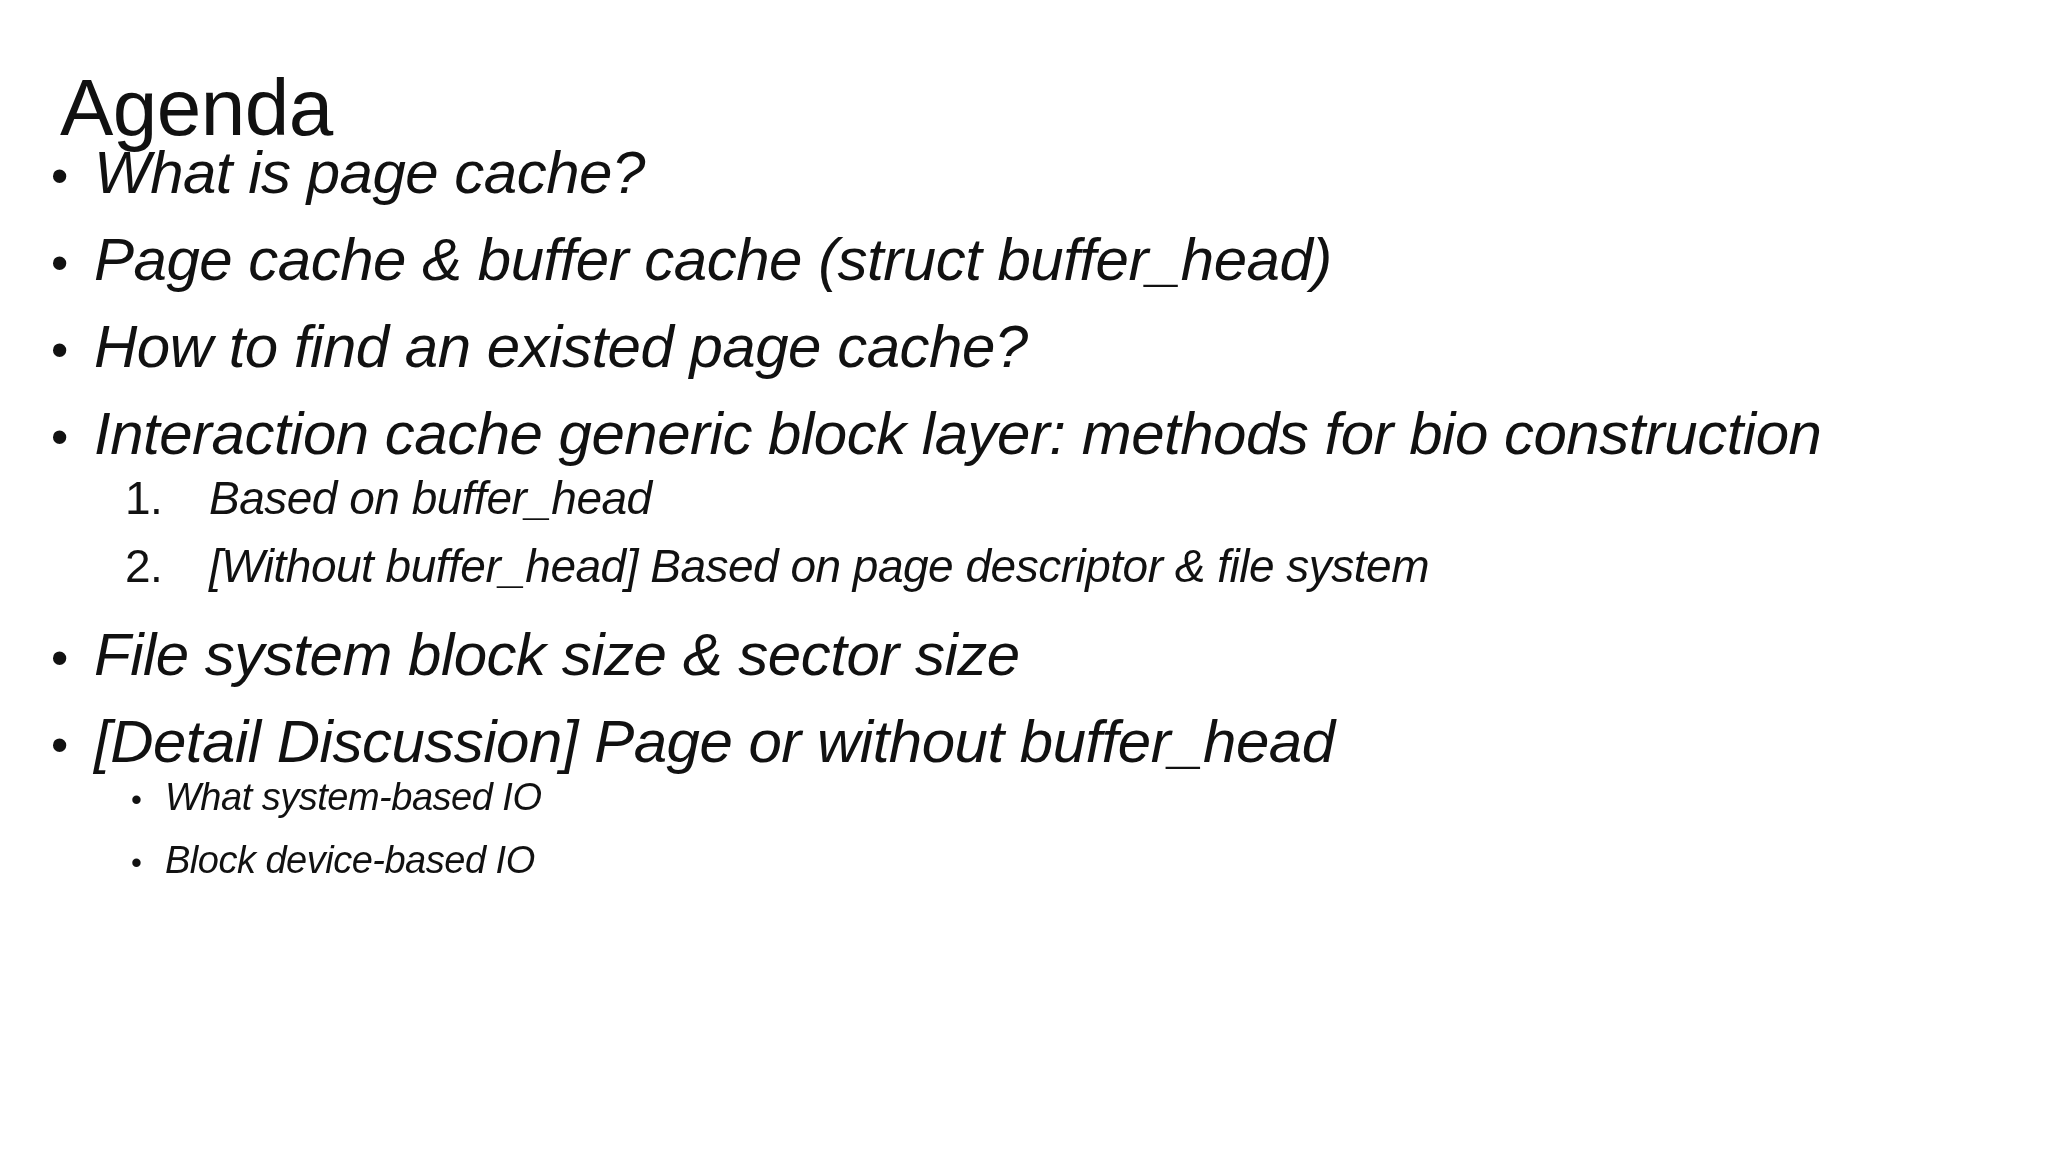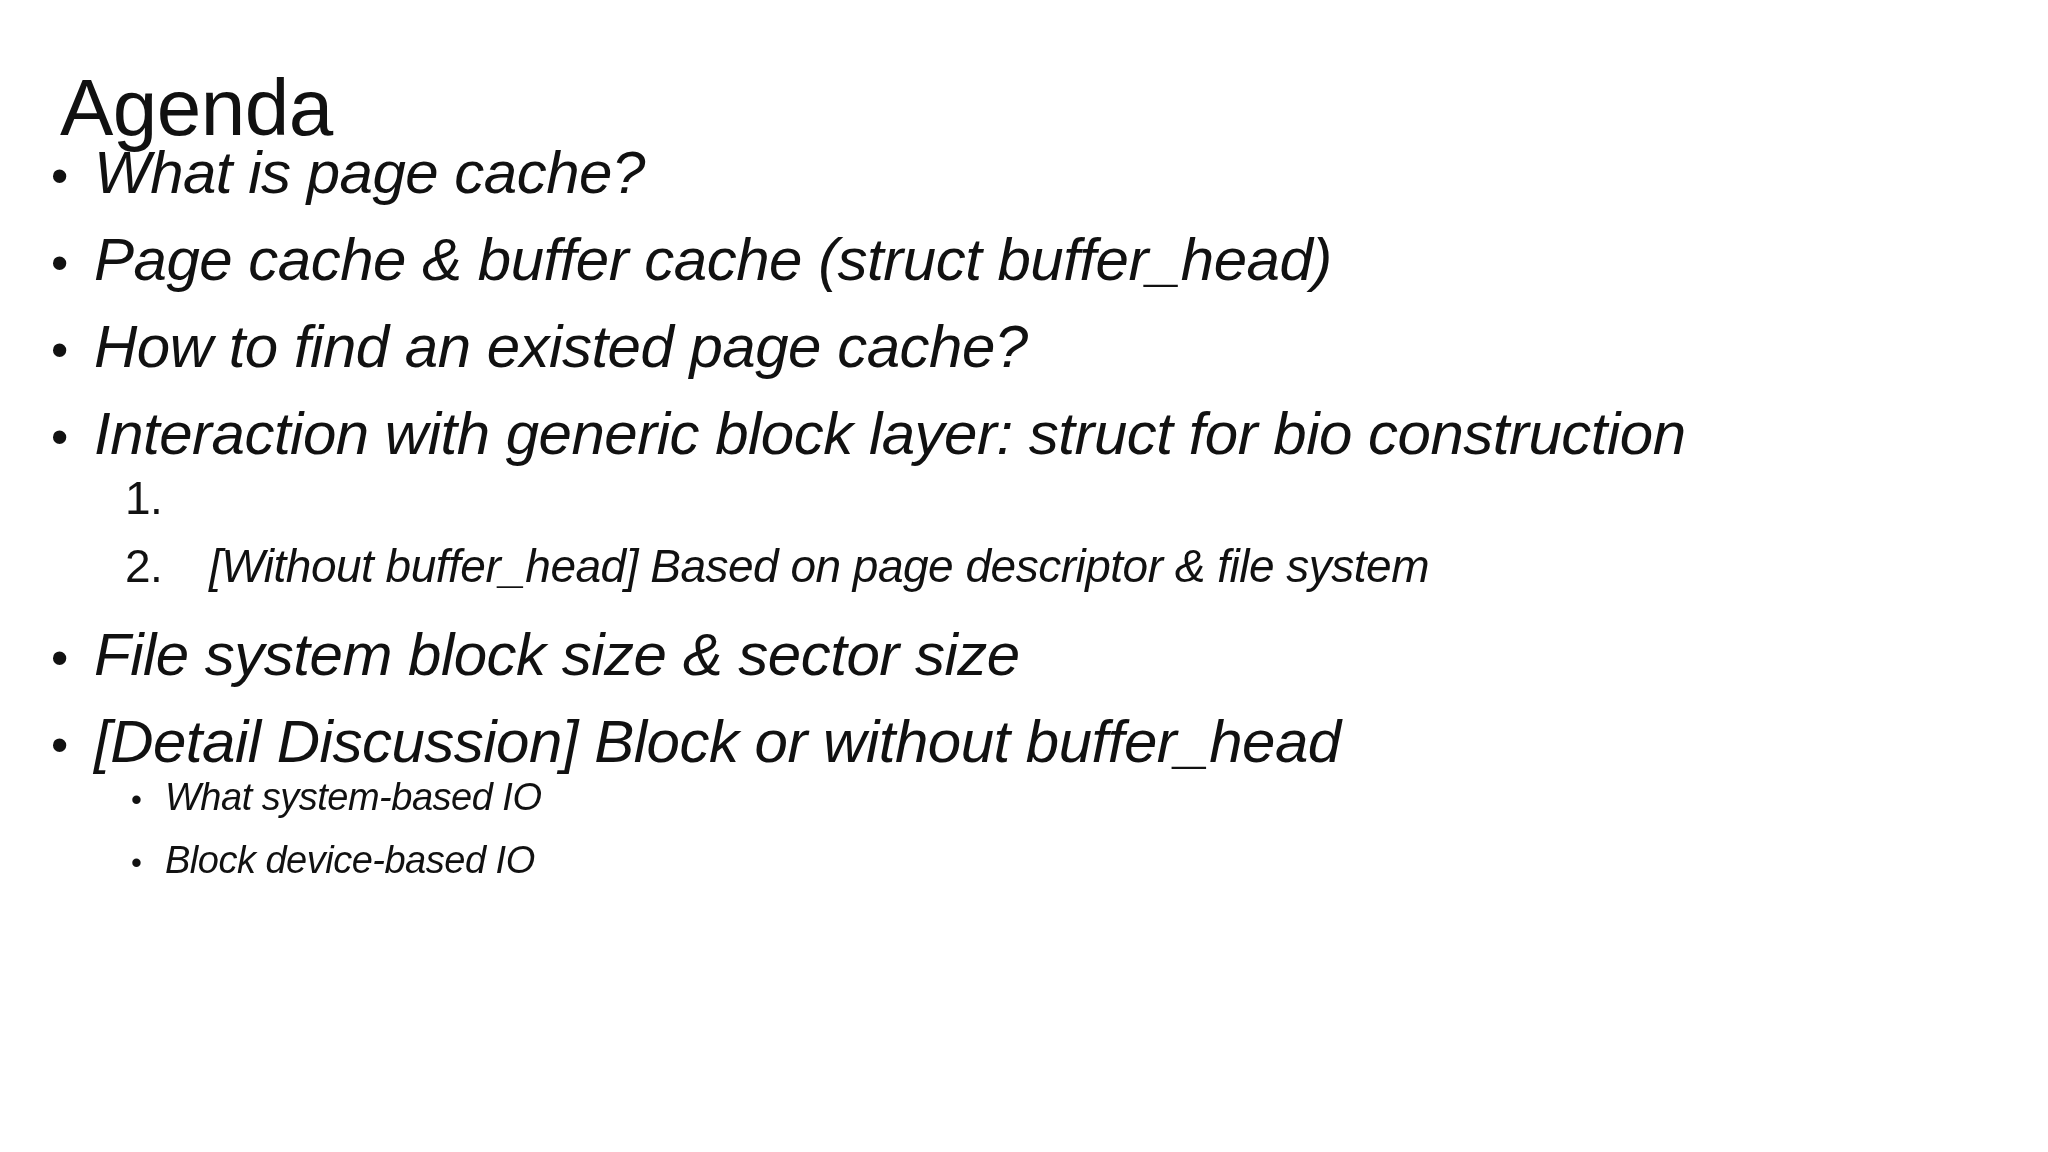--- a/index.html
+++ b/index.html
@@ -71,40 +71,41 @@
     <span class="txt">Page cache &amp; buffer cache (struct buffer_head)</span>
   </div>
 
   <div class="line lv1" id="b2">
     <span class="marker">•</span>
     <span class="txt">How to find an existed page cache?</span>
   </div>
 
   <div class="line lv1" id="b3">
     <span class="marker">•</span>
-    <span class="txt">Interaction with generic block layer: struct for bio construction</span>
+    <span class="txt">Interaction cache generic block layer: methods for bio construction</span>
   </div>
 
   <div class="line lvnum" id="n0">
     <span class="marker">1.</span>
+    <span class="txt">Based on buffer_head</span>
   </div>
 
   <div class="line lvnum" id="n1">
     <span class="marker">2.</span>
     <span class="txt">[Without buffer_head] Based on page descriptor &amp; file system</span>
   </div>
 
   <div class="line lv1" id="b4">
     <span class="marker">•</span>
     <span class="txt">File system block size &amp; sector size</span>
   </div>
 
   <div class="line lv1" id="b5">
     <span class="marker">•</span>
-    <span class="txt">[Detail Discussion] Block or without buffer_head</span>
+    <span class="txt">[Detail Discussion] Page or without buffer_head</span>
   </div>
 
   <div class="line lv2" id="s0">
     <span class="marker">•</span>
     <span class="txt">What system-based IO</span>
   </div>
 
   <div class="line lv2" id="s1">
     <span class="marker">•</span>
     <span class="txt">Block device-based IO</span>

